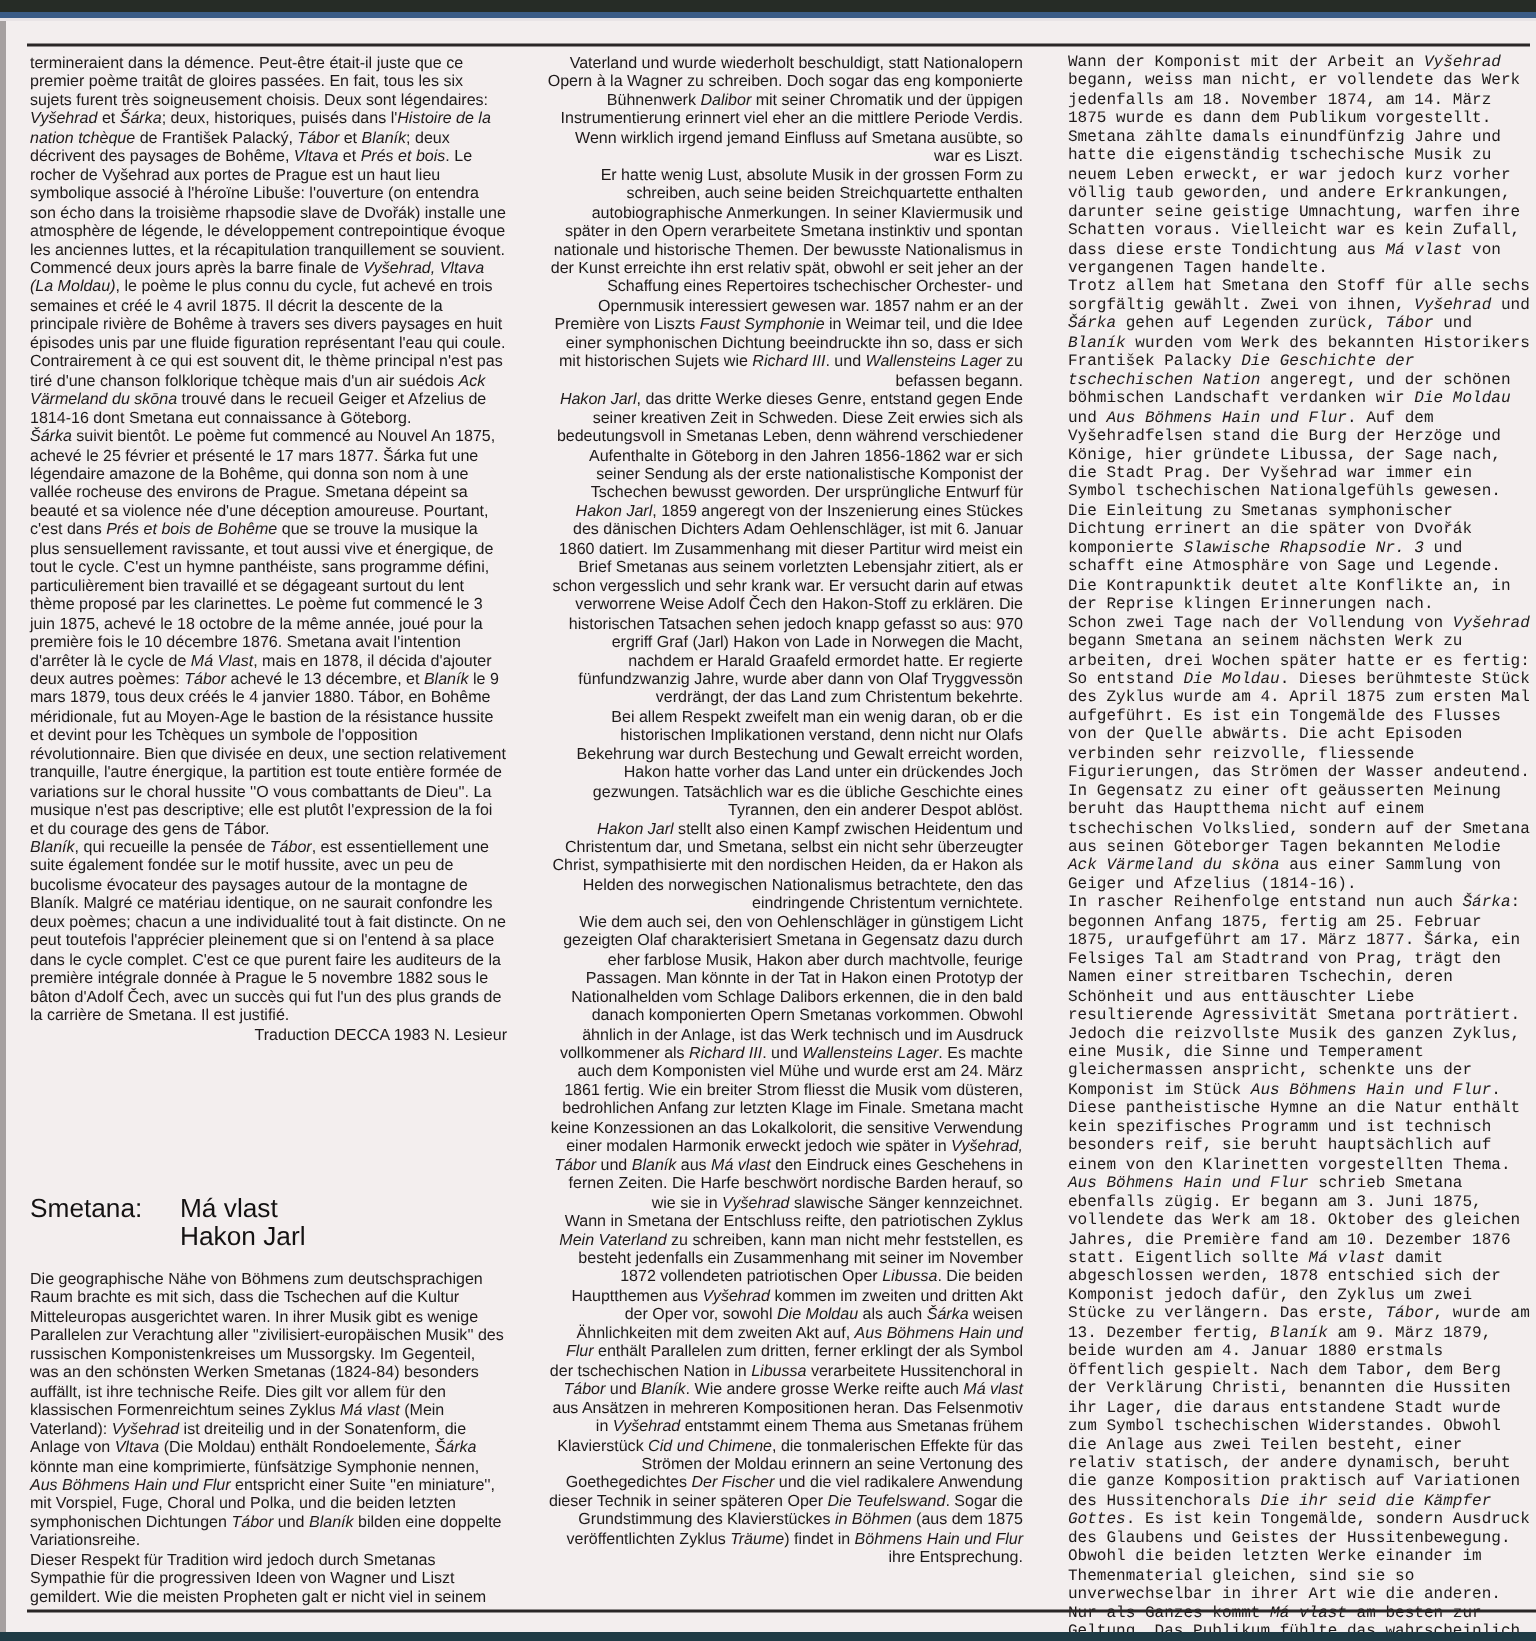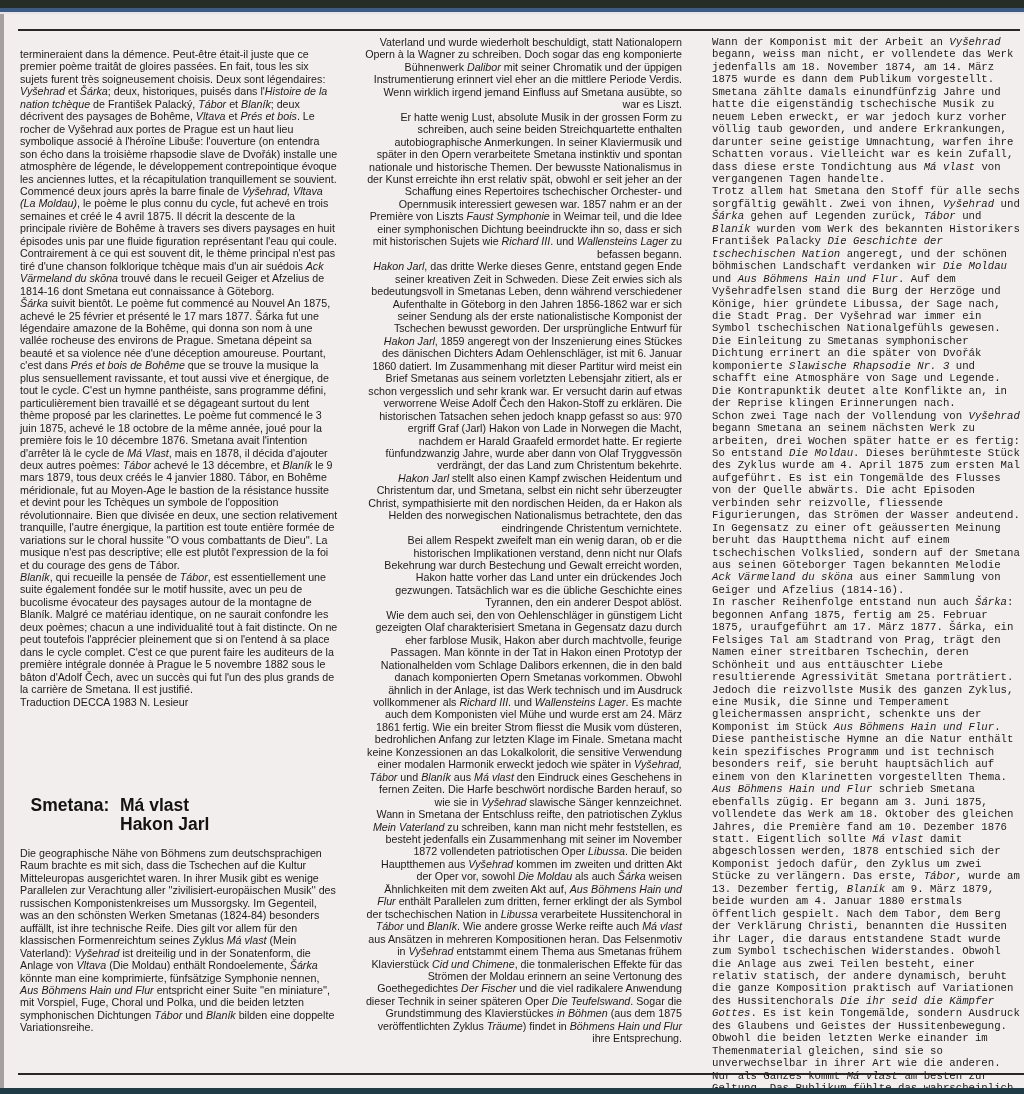--- a/index.html
+++ b/index.html
@@ -13,26 +13,26 @@
     background: linear-gradient(#262c26 0 8px, #3b5c86 8px 12px, #e9e4e6 12px 14px); }
   .bottom-band { position: absolute; left: 0; bottom: 0; width: 1024px; height: 6px;
     background: #1f3b45; }
   .left-edge { position: absolute; left: 0; top: 14px; width: 4px; height: 1074px; background: #a6a0a0; }
   .rule { position: absolute; height: 2px; background: #2a2626; }
   .rule.top { left: 18px; top: 29px; width: 1002px; }
   .rule.bottom { left: 18px; top: 1073px; width: 1006px; }
   .col { position: absolute; font-size: 10.7px; line-height: 12.45px; text-align: left; }
   .col p { margin: 0; }
   .col i { font-style: italic; }
-  .col1 { left: 20px; top: 48px; width: 318px; }
+  .col1 { left: 20px; top: 36px; width: 318px; }
   .col2 { left: 364px; top: 36px; width: 318px; text-align: right; }
   .col3 { left: 712px; top: 36px; width: 310px; font-family: Liberation Mono, monospace; }
   .col1b { left: 20px; top: 847px; width: 318px; }
-  .credit { }
-  .heading { position: absolute; left: 20px; top: 796px; font-weight: bold; font-size: 17.5px; line-height: 19px; color: #141212; text-align: center; }
+  .credit { text-align: right; }
+  .heading { position: absolute; left: 20px; top: 796px; font-weight: normal; font-size: 17.5px; line-height: 19px; color: #141212; }
   .heading .row { display: flex; }
   .heading .comp { width: 100px; }
 </style>
 </head>
 <body>
 
 <div class="top-band"></div>
 <div class="left-edge"></div>
 <div class="rule top"></div>
 
@@ -53,30 +53,31 @@
   </div>
   <div class="row">
     <span class="comp"></span>
     <span>Hakon Jarl</span>
   </div>
 </div>
 
 <div class="col col1b">
   <div>
       <p><span>Die geographische Nähe von Böhmens zum deutschsprachigen Raum brachte es mit sich, dass die Tschechen auf die Kultur Mitteleuropas ausgerichtet waren. In ihrer Musik gibt es wenige Parallelen zur Verachtung aller ''zivilisiert-europäischen Musik'' des russischen Komponistenkreises um Mussorgsky. Im Gegenteil, was an den schönsten Werken Smetanas (1824-84) besonders auffällt, ist ihre technische Reife. Dies gilt vor allem für den klassischen Formenreichtum seines Zyklus </span><i>Má vlast</i><span> (Mein Vaterland): </span><i>Vyšehrad</i><span> ist dreiteilig und in der Sonatenform, die Anlage von </span><i>Vltava</i><span> (Die Moldau) enthält Rondoelemente, </span><i>Šárka</i><span> könnte man eine komprimierte, fünfsätzige Symphonie nennen, </span><i>Aus Böhmens Hain und Flur</i><span> entspricht einer Suite ''en miniature'', mit Vorspiel, Fuge, Choral und Polka, und die beiden letzten symphonischen Dichtungen </span><i>Tábor</i><span> und </span><i>Blaník</i><span> bilden eine doppelte Variationsreihe.</span></p>
+      <p><span>Dieser Respekt für Tradition wird jedoch durch Smetanas Sympathie für die progressiven Ideen von Wagner und Liszt gemildert. Wie die meisten Propheten galt er nicht viel in seinem</span></p>
     </div>
 </div>
 
 <div class="col col2">
   <div>
       <p><span>Vaterland und wurde wiederholt beschuldigt, statt Nationalopern Opern à la Wagner zu schreiben. Doch sogar das eng komponierte Bühnenwerk </span><i>Dalibor</i><span> mit seiner Chromatik und der üppigen Instrumentierung erinnert viel eher an die mittlere Periode Verdis. Wenn wirklich irgend jemand Einfluss auf Smetana ausübte, so war es Liszt.</span></p>
       <p><span>Er hatte wenig Lust, absolute Musik in der grossen Form zu schreiben, auch seine beiden Streichquartette enthalten autobiographische Anmerkungen. In seiner Klaviermusik und später in den Opern verarbeitete Smetana instinktiv und spontan nationale und historische Themen. Der bewusste Nationalismus in der Kunst erreichte ihn erst relativ spät, obwohl er seit jeher an der Schaffung eines Repertoires tschechischer Orchester- und Opernmusik interessiert gewesen war. 1857 nahm er an der Première von Liszts </span><i>Faust Symphonie</i><span> in Weimar teil, und die Idee einer symphonischen Dichtung beeindruckte ihn so, dass er sich mit historischen Sujets wie </span><i>Richard III</i><span>. und </span><i>Wallensteins Lager</i><span> zu befassen begann.</span></p>
       <p><i>Hakon Jarl</i><span>, das dritte Werke dieses Genre, entstand gegen Ende seiner kreativen Zeit in Schweden. Diese Zeit erwies sich als bedeutungsvoll in Smetanas Leben, denn während verschiedener Aufenthalte in Göteborg in den Jahren 1856-1862 war er sich seiner Sendung als der erste nationalistische Komponist der Tschechen bewusst geworden. Der ursprüngliche Entwurf für </span><i>Hakon Jarl</i><span>, 1859 angeregt von der Inszenierung eines Stückes des dänischen Dichters Adam Oehlenschläger, ist mit 6. Januar 1860 datiert. Im Zusammenhang mit dieser Partitur wird meist ein Brief Smetanas aus seinem vorletzten Lebensjahr zitiert, als er schon vergesslich und sehr krank war. Er versucht darin auf etwas verworrene Weise Adolf Čech den Hakon-Stoff zu erklären. Die historischen Tatsachen sehen jedoch knapp gefasst so aus: 970 ergriff Graf (Jarl) Hakon von Lade in Norwegen die Macht, nachdem er Harald Graafeld ermordet hatte. Er regierte fünfundzwanzig Jahre, wurde aber dann von Olaf Tryggvessön verdrängt, der das Land zum Christentum bekehrte.</span></p>
+      <p><span>Bei allem Respekt zweifelt man ein wenig daran, ob er die historischen Implikationen verstand, denn nicht nur Olafs Bekehrung war durch Bestechung und Gewalt erreicht worden, Hakon hatte vorher das Land unter ein drückendes Joch gezwungen. Tatsächlich war es die übliche Geschichte eines Tyrannen, den ein anderer Despot ablöst.</span></p>
       <p><i>Hakon Jarl</i><span> stellt also einen Kampf zwischen Heidentum und Christentum dar, und Smetana, selbst ein nicht sehr überzeugter Christ, sympathisierte mit den nordischen Heiden, da er Hakon als Helden des norwegischen Nationalismus betrachtete, den das eindringende Christentum vernichtete.</span></p>
-      <p><span>Bei allem Respekt zweifelt man ein wenig daran, ob er die historischen Implikationen verstand, denn nicht nur Olafs Bekehrung war durch Bestechung und Gewalt erreicht worden, Hakon hatte vorher das Land unter ein drückendes Joch gezwungen. Tatsächlich war es die übliche Geschichte eines Tyrannen, den ein anderer Despot ablöst.</span></p>
       <p><span>Wie dem auch sei, den von Oehlenschläger in günstigem Licht gezeigten Olaf charakterisiert Smetana in Gegensatz dazu durch eher farblose Musik, Hakon aber durch machtvolle, feurige Passagen. Man könnte in der Tat in Hakon einen Prototyp der Nationalhelden vom Schlage Dalibors erkennen, die in den bald danach komponierten Opern Smetanas vorkommen. Obwohl ähnlich in der Anlage, ist das Werk technisch und im Ausdruck vollkommener als </span><i>Richard III</i><span>. und </span><i>Wallensteins Lager</i><span>. Es machte auch dem Komponisten viel Mühe und wurde erst am 24. März 1861 fertig. Wie ein breiter Strom fliesst die Musik vom düsteren, bedrohlichen Anfang zur letzten Klage im Finale. Smetana macht keine Konzessionen an das Lokalkolorit, die sensitive Verwendung einer modalen Harmonik erweckt jedoch wie später in </span><i>Vyšehrad, Tábor</i><span> und </span><i>Blaník</i><span> aus </span><i>Má vlast</i><span> den Eindruck eines Geschehens in fernen Zeiten. Die Harfe beschwört nordische Barden herauf, so wie sie in </span><i>Vyšehrad</i><span> slawische Sänger kennzeichnet.</span></p>
       <p><span>Wann in Smetana der Entschluss reifte, den patriotischen Zyklus </span><i>Mein Vaterland</i><span> zu schreiben, kann man nicht mehr feststellen, es besteht jedenfalls ein Zusammenhang mit seiner im November 1872 vollendeten patriotischen Oper </span><i>Libussa</i><span>. Die beiden Hauptthemen aus </span><i>Vyšehrad</i><span> kommen im zweiten und dritten Akt der Oper vor, sowohl </span><i>Die Moldau</i><span> als auch </span><i>Šárka</i><span> weisen Ähnlichkeiten mit dem zweiten Akt auf, </span><i>Aus Böhmens Hain und Flur</i><span> enthält Parallelen zum dritten, ferner erklingt der als Symbol der tschechischen Nation in </span><i>Libussa</i><span> verarbeitete Hussitenchoral in </span><i>Tábor</i><span> und </span><i>Blaník</i><span>. Wie andere grosse Werke reifte auch </span><i>Má vlast</i><span> aus Ansätzen in mehreren Kompositionen heran. Das Felsenmotiv in </span><i>Vyšehrad</i><span> entstammt einem Thema aus Smetanas frühem Klavierstück </span><i>Cid und Chimene</i><span>, die tonmalerischen Effekte für das Strömen der Moldau erinnern an seine Vertonung des Goethegedichtes </span><i>Der Fischer</i><span> und die viel radikalere Anwendung dieser Technik in seiner späteren Oper </span><i>Die Teufelswand</i><span>. Sogar die Grundstimmung des Klavierstückes </span><i>in Böhmen</i><span> (aus dem 1875 veröffentlichten Zyklus </span><i>Träume</i><span>) findet in </span><i>Böhmens Hain und Flur</i><span> ihre Entsprechung.</span></p>
     </div>
 </div>
 
 <div class="col col3">
   <div>
       <p><span>Wann der Komponist mit der Arbeit an </span><i>Vyšehrad</i><span> begann, weiss man nicht, er vollendete das Werk jedenfalls am 18. November 1874, am 14. März 1875 wurde es dann dem Publikum vorgestellt. Smetana zählte damals einundfünfzig Jahre und hatte die eigenständig tschechische Musik zu neuem Leben erweckt, er war jedoch kurz vorher völlig taub geworden, und andere Erkrankungen, darunter seine geistige Umnachtung, warfen ihre Schatten voraus. Vielleicht war es kein Zufall, dass diese erste Tondichtung aus </span><i>Má vlast</i><span> von vergangenen Tagen handelte.</span></p>
       <p><span>Trotz allem hat Smetana den Stoff für alle sechs sorgfältig gewählt. Zwei von ihnen, </span><i>Vyšehrad</i><span> und </span><i>Šárka</i><span> gehen auf Legenden zurück, </span><i>Tábor</i><span> und </span><i>Blaník</i><span> wurden vom Werk des bekannten Historikers František Palacky </span><i>Die Geschichte der tschechischen Nation</i><span> angeregt, und der schönen böhmischen Landschaft verdanken wir </span><i>Die Moldau</i><span> und </span><i>Aus Böhmens Hain und Flur</i><span>. Auf dem Vyšehradfelsen stand die Burg der Herzöge und Könige, hier gründete Libussa, der Sage nach, die Stadt Prag. Der Vyšehrad war immer ein Symbol tschechischen Nationalgefühls gewesen. Die Einleitung zu Smetanas symphonischer Dichtung errinert an die später von Dvořák komponierte </span><i>Slawische Rhapsodie Nr. 3</i><span> und schafft eine Atmosphäre von Sage und Legende. Die Kontrapunktik deutet alte Konflikte an, in der Reprise klingen Erinnerungen nach.</span></p>
       <p><span>Schon zwei Tage nach der Vollendung von </span><i>Vyšehrad</i><span> begann Smetana an seinem nächsten Werk zu arbeiten, drei Wochen später hatte er es fertig: So entstand </span><i>Die Moldau</i><span>. Dieses berühmteste Stück des Zyklus wurde am 4. April 1875 zum ersten Mal aufgeführt. Es ist ein Tongemälde des Flusses von der Quelle abwärts. Die acht Episoden verbinden sehr reizvolle, fliessende Figurierungen, das Strömen der Wasser andeutend. In Gegensatz zu einer oft geäusserten Meinung beruht das Hauptthema nicht auf einem tschechischen Volkslied, sondern auf der Smetana aus seinen Göteborger Tagen bekannten Melodie </span><i>Ack Värmeland du sköna</i><span> aus einer Sammlung von Geiger und Afzelius (1814-16).</span></p>

